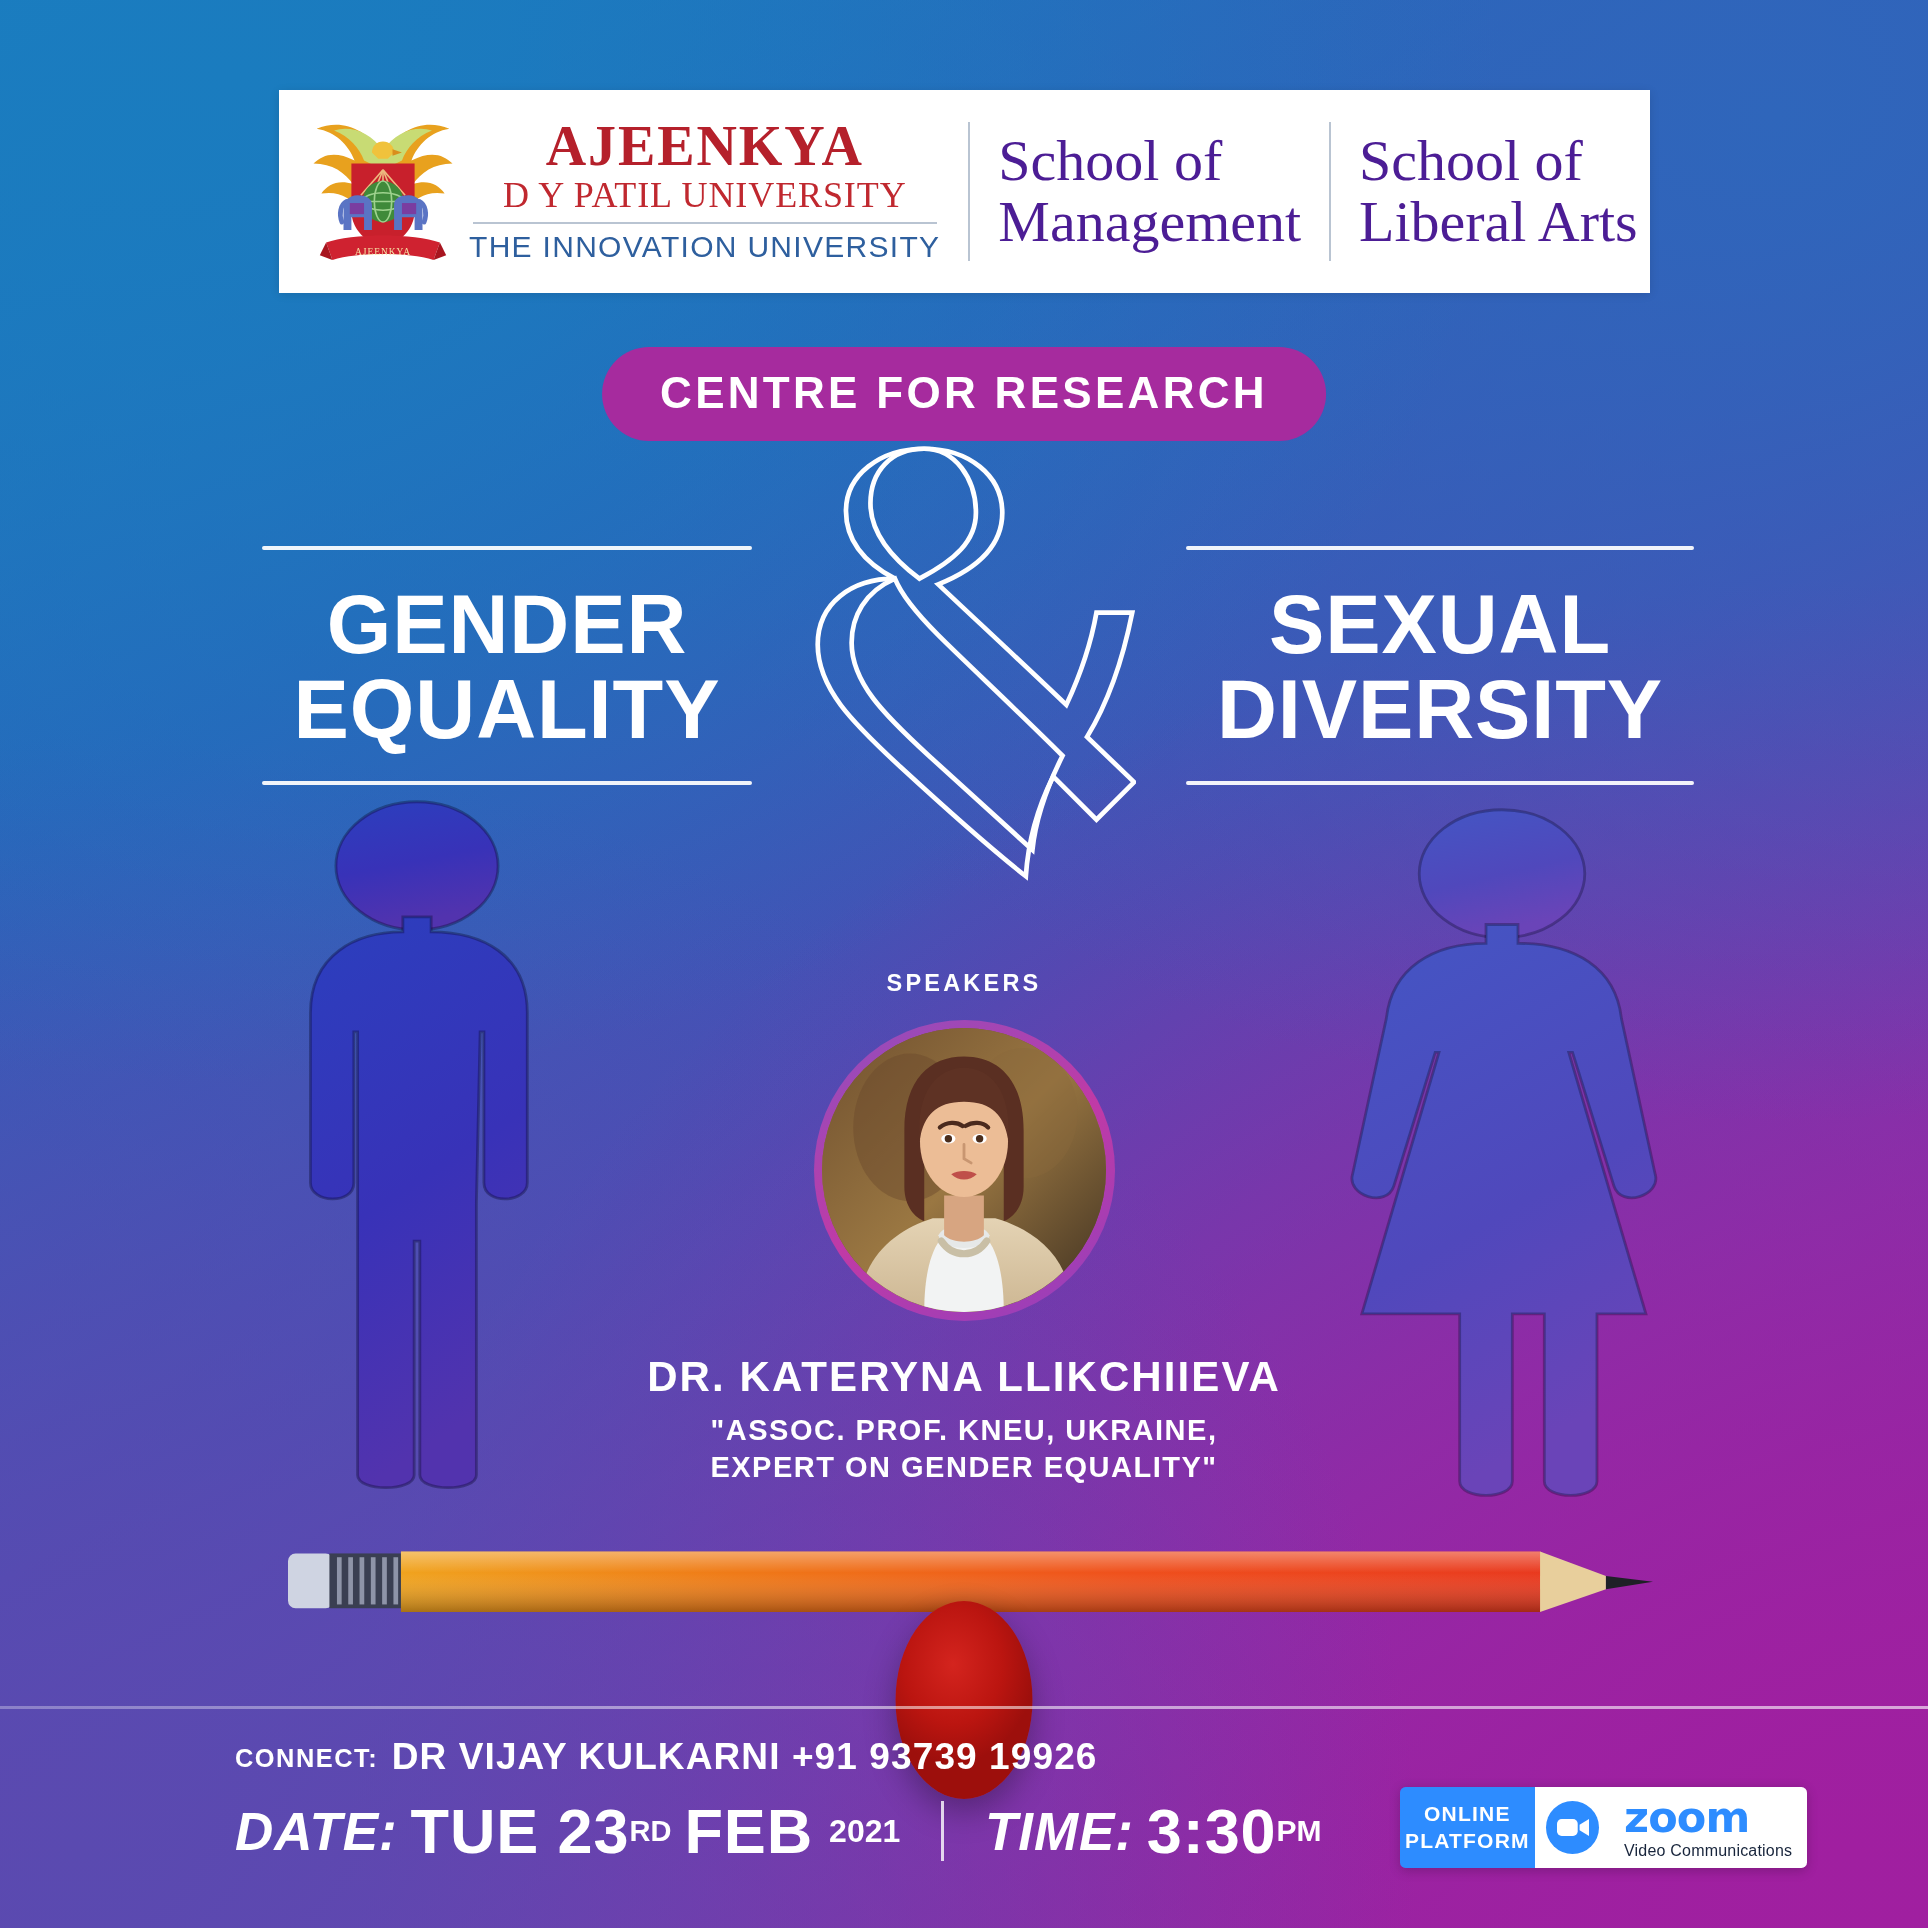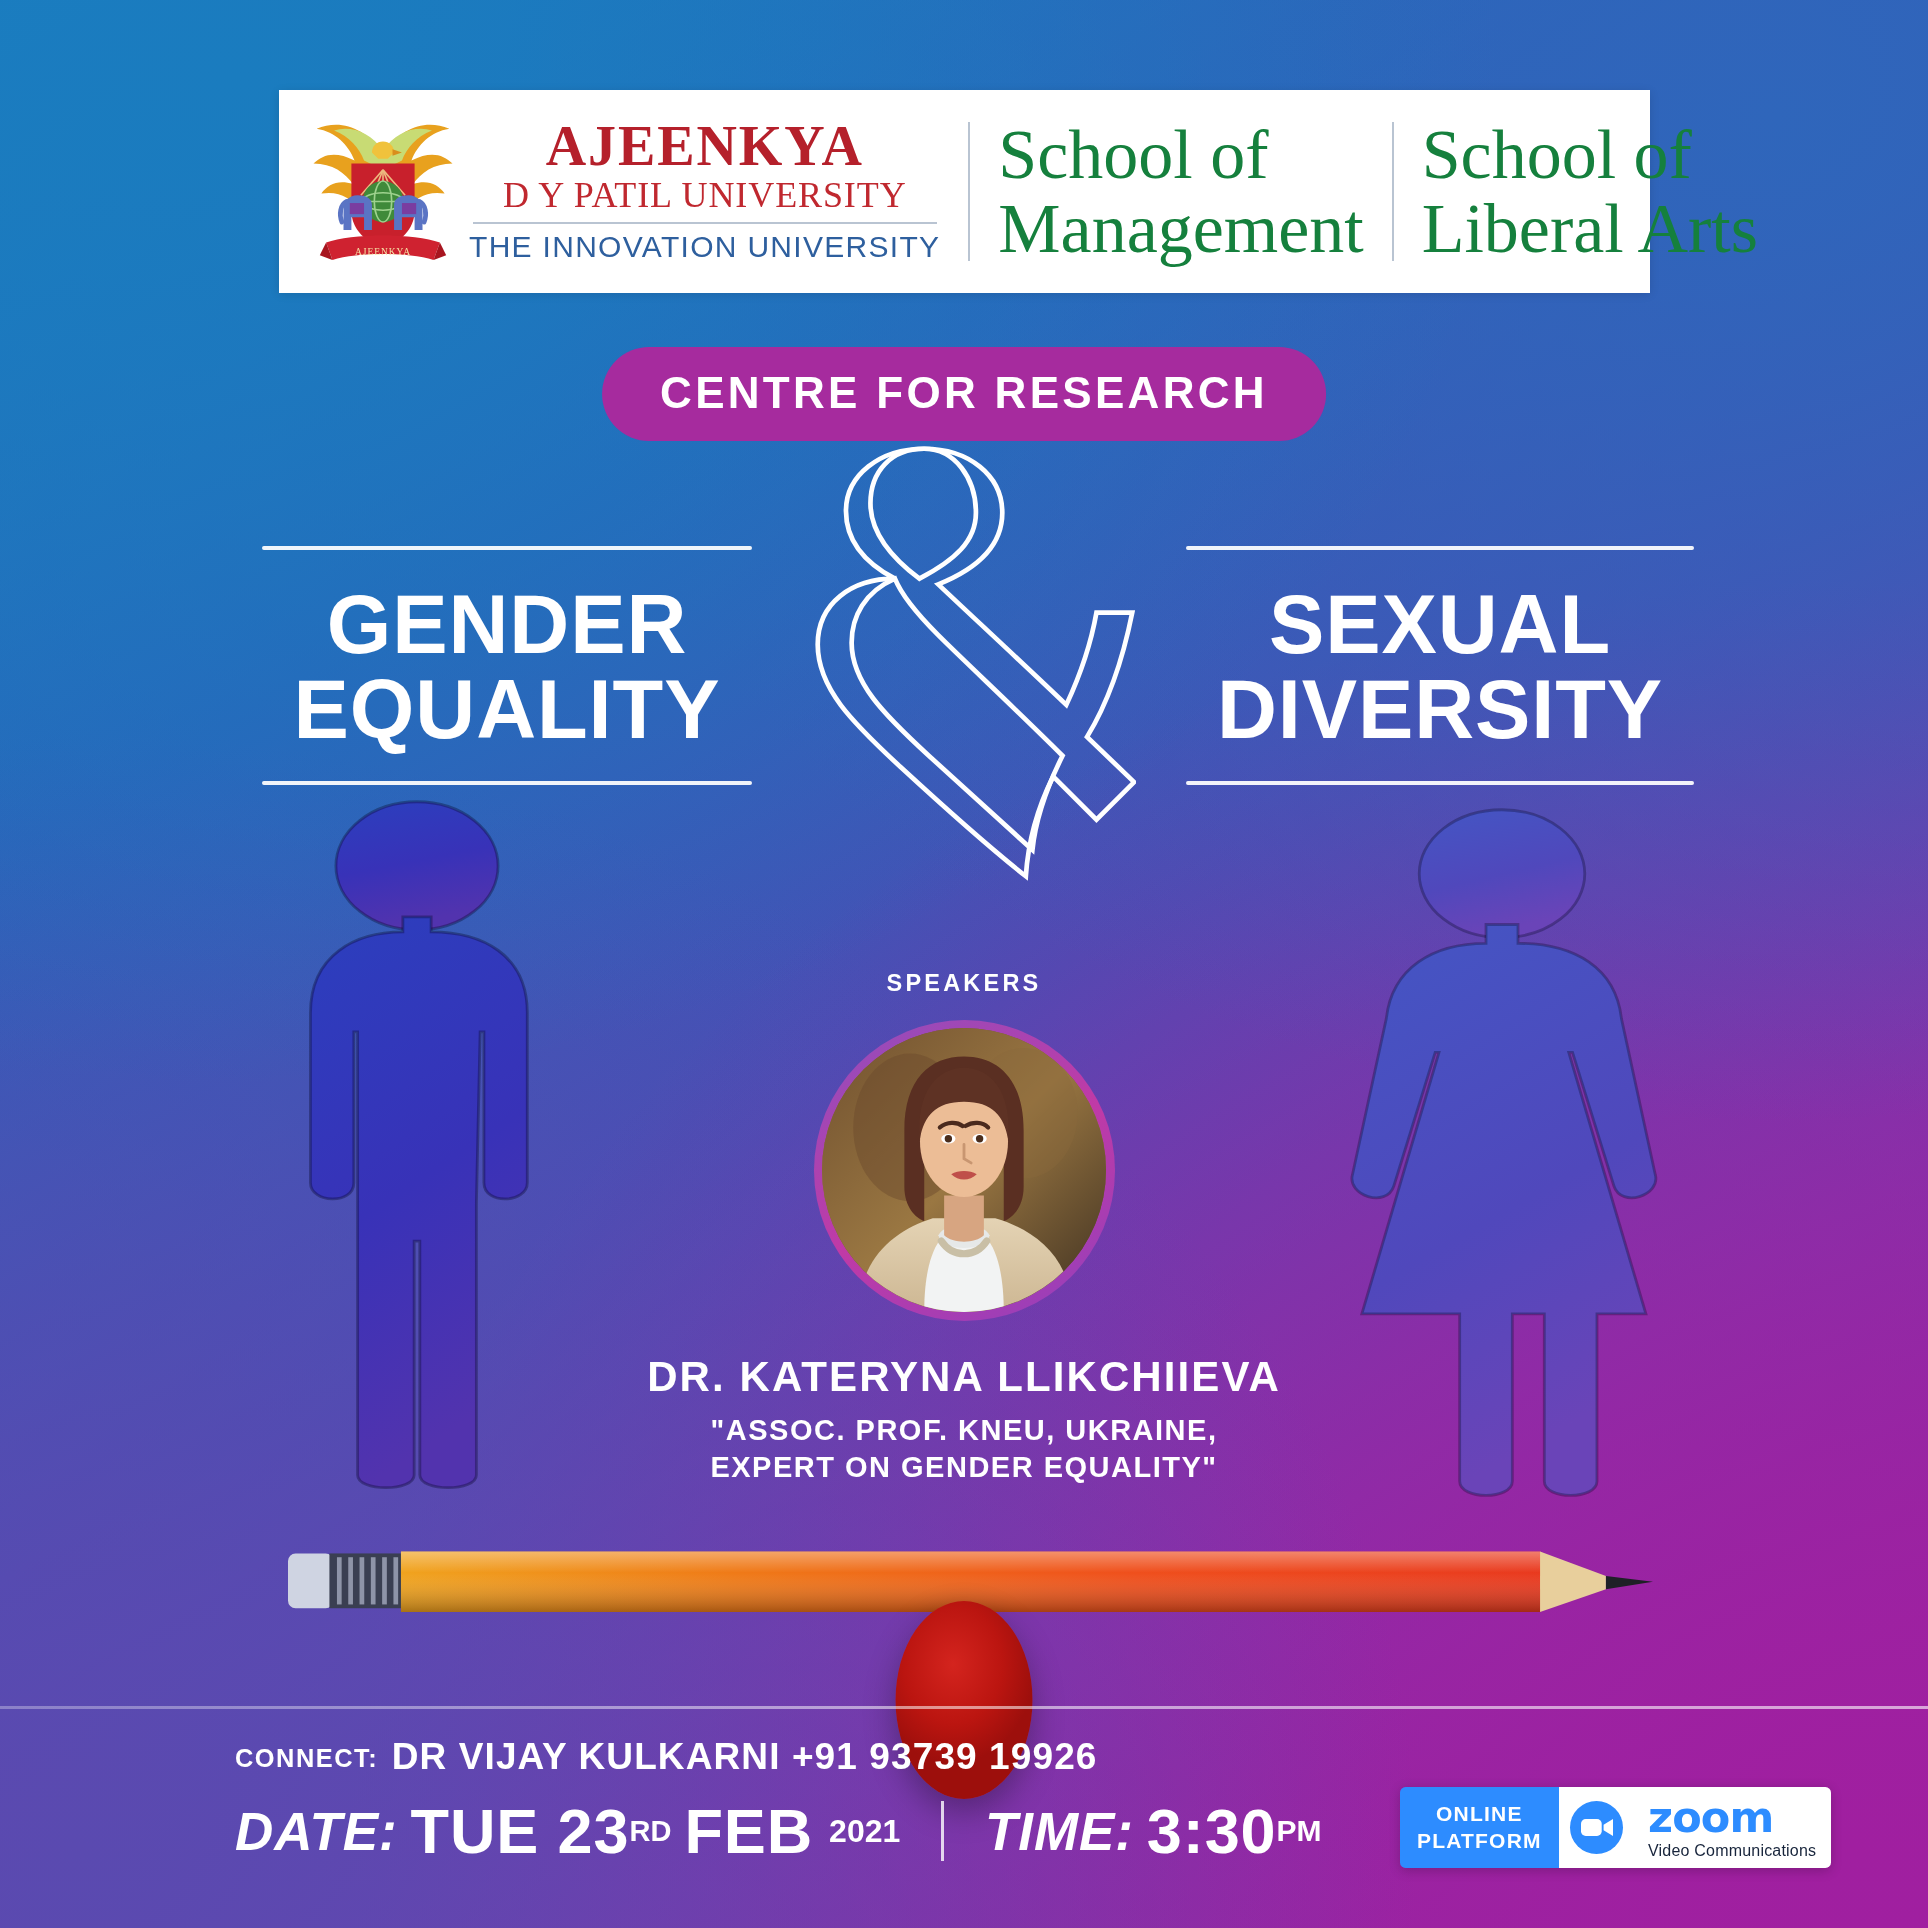--- a/index.html
+++ b/index.html
@@ -25,21 +25,21 @@
   .crest svg{width:100%;height:100%;display:block;}
   .uni-block{margin-left:7.5px;flex:0 0 auto;text-align:center;}
   .uni-l1{font-family:"Liberation Serif",serif;font-weight:700;color:#b5202b;
     font-size:56px;letter-spacing:1.9px;line-height:.98;}
   .uni-l2{font-family:"Liberation Serif",serif;font-weight:400;color:#c0282f;
     font-size:36px;letter-spacing:0.9px;line-height:1.1;margin-top:1.9px;}
   .uni-rule{height:1.9px;background:#b9c4d2;margin:6.6px 3.8px 5.6px;}
   .uni-l3{font-family:"Liberation Sans",sans-serif;color:#2e5f9e;font-size:30px;
     letter-spacing:1.3px;font-weight:400;}
   .vrule{width:1.9px;align-self:stretch;margin:32px 28px;background:#b9c4d2;flex:0 0 1.9px;}
-  .school{font-family:"Liberation Serif",serif;color:#15803d;font-size:70px;
+  .school{font-family:"Liberation Serif",serif;color:#4c1d95;font-size:58px;
     line-height:1.05;font-weight:400;white-space:pre-line;flex:0 0 auto;}
 
   
   .pill{
     position:absolute;left:50%;transform:translateX(-50%);top:347px;
     background:#a62b9e;color:#fff;border-radius:56px;
     padding:21px 58px 22.6px;font-size:44px;font-weight:700;letter-spacing:3.3px;
   }
 
   
@@ -103,21 +103,21 @@
   .dt-key{font-size:53px;font-weight:700;letter-spacing:0.9px;font-style:italic;}
   .dt-val{font-size:63px;font-weight:700;letter-spacing:0.9px;margin-left:13px;}
   .sup{font-size:29px;font-weight:700;vertical-align:super;letter-spacing:0;}
   .sub-year{font-size:32px;font-weight:700;letter-spacing:0;margin-left:16px;vertical-align:-1.9px;}
   .dt-sep{width:2.8px;height:60px;background:rgba(255,255,255,.8);margin:0 41px;}
   .ampm{font-size:30px;font-weight:700;vertical-align:-0.9px;letter-spacing:0;text-align:center;}
 
   .zoombox{position:absolute;left:1400px;top:1787px;height:81px;display:flex;
     border-radius:5.6px;overflow:hidden;box-shadow:0 2.8px 11.3px rgba(0,0,0,.2);}
   .zb-left{background:#2d8cff;color:#fff;display:flex;flex-direction:column;
-    align-items:center;justify-content:center;padding:0 17px;
+    align-items:center;justify-content:center;padding:0 5px;
     font-size:21px;font-weight:700;letter-spacing:1.2px;line-height:1.24;}
   .zb-right{background:#fff;display:flex;align-items:center;padding:0 15px 0 11.3px;gap:25px;}
   .zb-cam{width:53px;height:53px;border-radius:50%;background:#2d8cff;
     display:flex;align-items:center;justify-content:center;}
   .zb-txt{display:flex;flex-direction:column;line-height:1;}
   .zb-word{font-size:43px;font-weight:700;color:#2d8cff;letter-spacing:-0.9px;
     font-family:"DejaVu Sans",sans-serif;}
   .zb-tag{font-size:16px;color:#17243b;margin-top:4.7px;letter-spacing:0.2px;}
 </style>
 </head>

